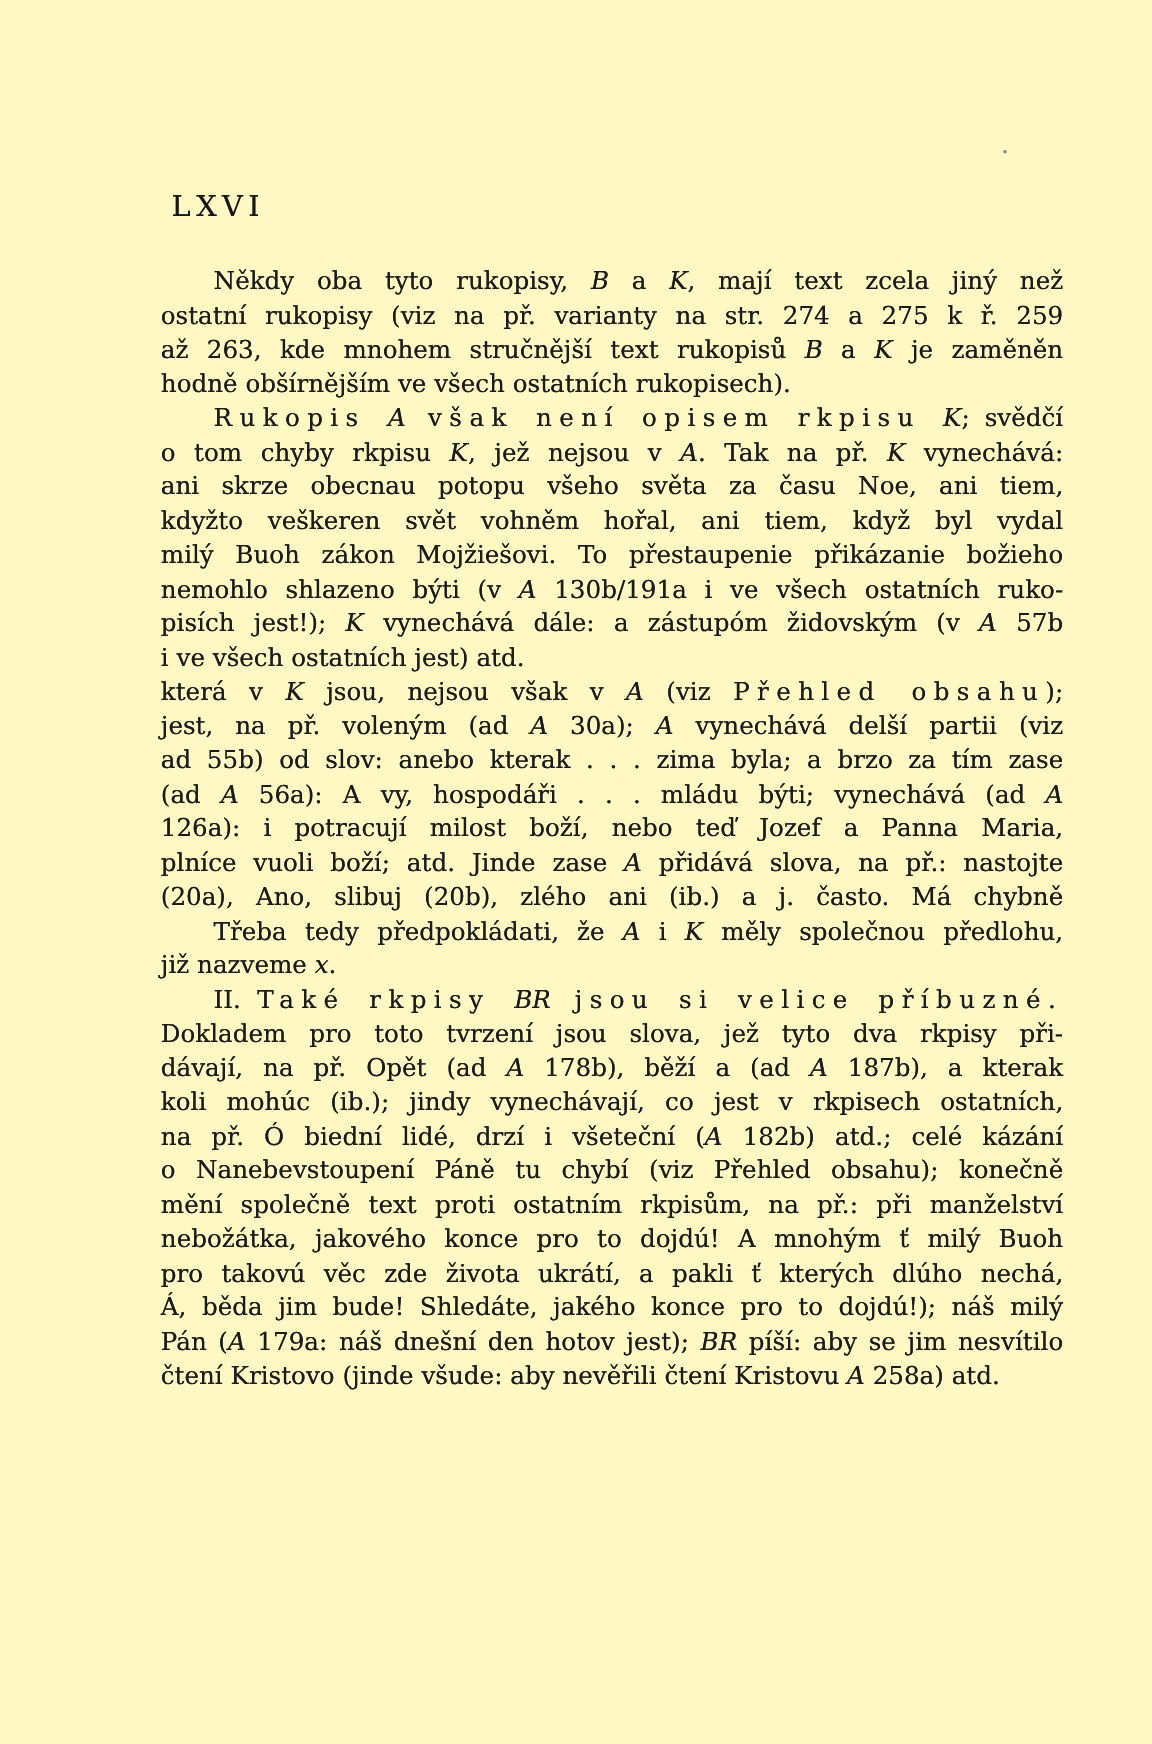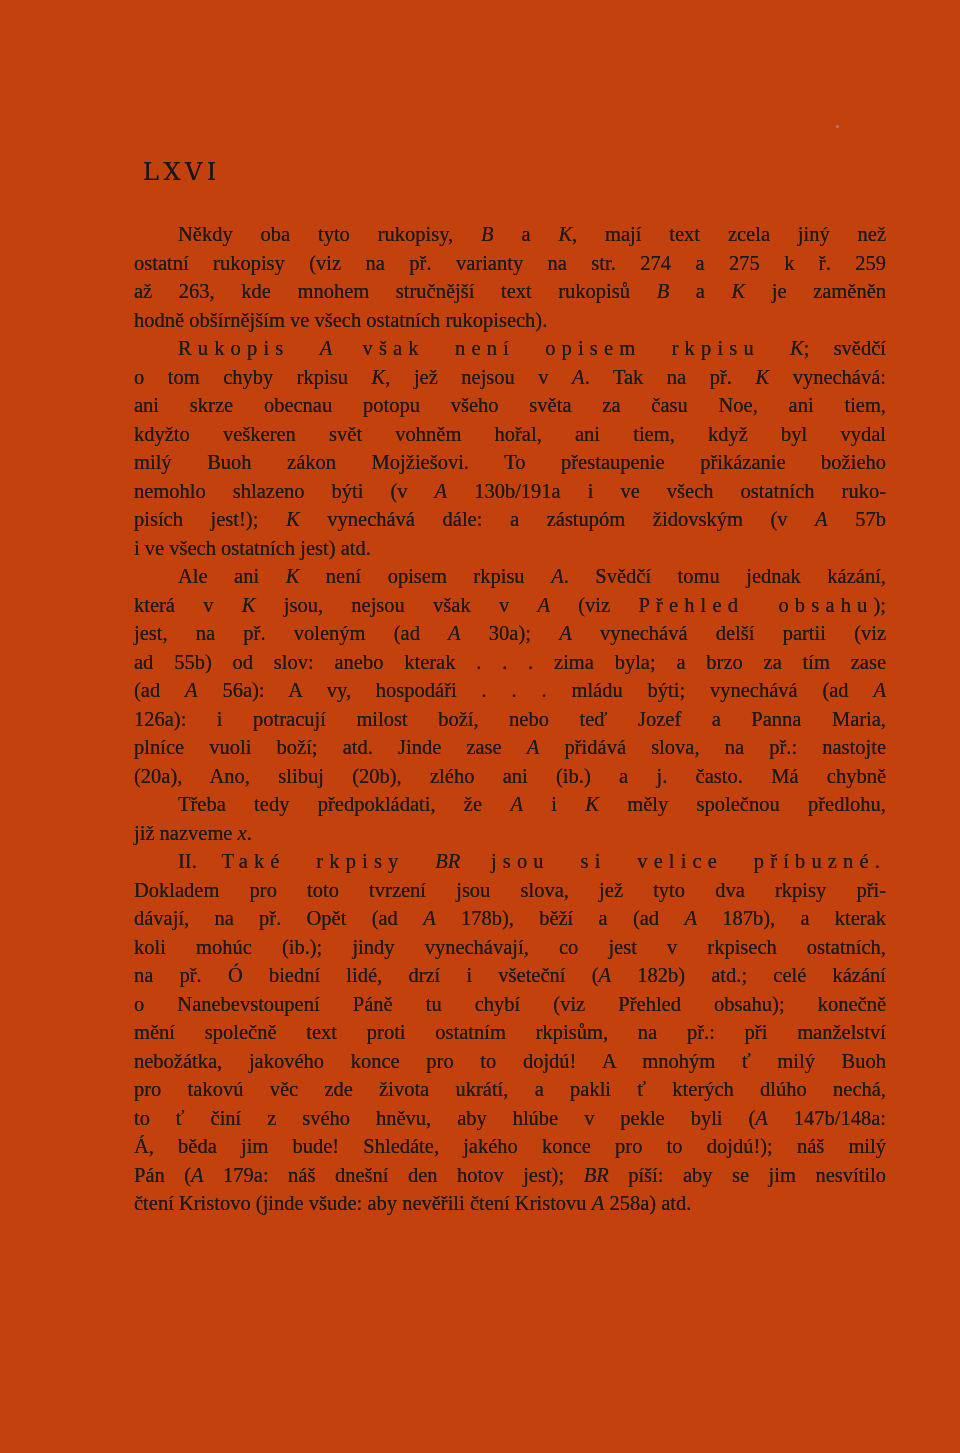--- a/index.html
+++ b/index.html
@@ -30,21 +30,20 @@
     top: 220px;
     width: 752px;
     font-size: 20.5px;
     line-height: 28.5px;
   }
   .line {
     text-align: justify;
     text-align-last: justify;
     height: 28.5px;
     white-space: normal;
-    font-family: Liberation Serif, serif;
   }
   .line.plast {
     text-align-last: left;
   }
   .line.pfirst {
     text-indent: 44px;
   }
   .it { font-style: italic; }
   .sp { letter-spacing: 0.30em; }
   .scan-speck {
@@ -53,53 +52,51 @@
     top: 125px;
     width: 3px;
     height: 3px;
     background: #8a8a88;
     border-radius: 50%;
   }
 </style>
 </head>
 <body>
 
-<div class="page" style="background: #c2410c; color: rgb(27, 27, 27);">
+<div class="page" style="background: #fef9c3; color: rgb(27, 27, 27);">
   <div class="scan-speck"></div>
   <div class="page-number">LXVI</div>
   <div class="text-block">
       <div class="line pfirst"><span>Někdy oba tyto rukopisy, </span><span class="it">B</span><span> a </span><span class="it">K</span><span>, mají text zcela jiný než</span></div>
       <div class="line"><span>ostatní rukopisy (viz na př. varianty na str. 274 a 275 k ř. 259</span></div>
       <div class="line"><span>až 263, kde mnohem stručnější text rukopisů </span><span class="it">B</span><span> a </span><span class="it">K</span><span> je zaměněn</span></div>
       <div class="line plast"><span>hodně obšírnějším ve všech ostatních rukopisech).</span></div>
       <div class="line pfirst"><span class="sp">Rukopis </span><span class="it">A</span><span class="sp"> však není opisem rkpisu </span><span class="it">K</span><span>; svědčí</span></div>
       <div class="line"><span>o tom chyby rkpisu </span><span class="it">K</span><span>, jež nejsou v </span><span class="it">A</span><span>. Tak na př. </span><span class="it">K</span><span> vynechává:</span></div>
       <div class="line"><span>ani skrze obecnau potopu všeho světa za času Noe, ani tiem,</span></div>
       <div class="line"><span>kdyžto veškeren svět vohněm hořal, ani tiem, když byl vydal</span></div>
       <div class="line"><span>milý Buoh zákon Mojžiešovi. To přestaupenie přikázanie božieho</span></div>
       <div class="line"><span>nemohlo shlazeno býti (v </span><span class="it">A</span><span> 130b/191a i ve všech ostatních ruko-</span></div>
       <div class="line"><span>pisích jest!); </span><span class="it">K</span><span> vynechává dále: a zástupóm židovským (v </span><span class="it">A</span><span> 57b</span></div>
       <div class="line plast"><span>i ve všech ostatních jest) atd.</span></div>
-      <div class="line pfirst"><span>Ale ani </span><span class="it">K</span><span> není opisem rkpisu </span><span class="it">A</span><span>. Svědčí tomu jednak kázání,</span></div>
       <div class="line"><span>která v </span><span class="it">K</span><span> jsou, nejsou však v </span><span class="it">A</span><span> (viz </span><span class="sp">Přehled obsahu</span><span>);</span></div>
       <div class="line"><span>jest, na př. voleným (ad </span><span class="it">A</span><span> 30a); </span><span class="it">A</span><span> vynechává delší partii (viz</span></div>
       <div class="line"><span>ad 55b) od slov: anebo kterak . . . zima byla; a brzo za tím zase</span></div>
       <div class="line"><span>(ad </span><span class="it">A</span><span> 56a): A vy, hospodáři . . . mládu býti; vynechává (ad </span><span class="it">A</span></div>
       <div class="line"><span>126a): i potracují milost boží, nebo teď Jozef a Panna Maria,</span></div>
       <div class="line"><span>plníce vuoli boží; atd. Jinde zase </span><span class="it">A</span><span> přidává slova, na př.: nastojte</span></div>
       <div class="line"><span>(20a), Ano, slibuj (20b), zlého ani (ib.) a j. často. Má chybně</span></div>
       <div class="line pfirst"><span>Třeba tedy předpokládati, že </span><span class="it">A</span><span> i </span><span class="it">K</span><span> měly společnou předlohu,</span></div>
       <div class="line plast"><span>již nazveme </span><span class="it">x</span><span>.</span></div>
       <div class="line pfirst"><span>II. </span><span class="sp">Také rkpisy </span><span class="it">BR</span><span class="sp"> jsou si velice příbuzné.</span></div>
       <div class="line"><span>Dokladem pro toto tvrzení jsou slova, jež tyto dva rkpisy při-</span></div>
       <div class="line"><span>dávají, na př. Opět (ad </span><span class="it">A</span><span> 178b), běží a (ad </span><span class="it">A</span><span> 187b), a kterak</span></div>
       <div class="line"><span>koli mohúc (ib.); jindy vynechávají, co jest v rkpisech ostatních,</span></div>
       <div class="line"><span>na př. Ó biední lidé, drzí i všeteční (</span><span class="it">A</span><span> 182b) atd.; celé kázání</span></div>
       <div class="line"><span>o Nanebevstoupení Páně tu chybí (viz Přehled obsahu); konečně</span></div>
       <div class="line"><span>mění společně text proti ostatním rkpisům, na př.: při manželství</span></div>
       <div class="line"><span>nebožátka, jakového konce pro to dojdú! A mnohým ť milý Buoh</span></div>
       <div class="line"><span>pro takovú věc zde života ukrátí, a pakli ť kterých dlúho nechá,</span></div>
-      <div class="line"><span>to ť činí z svého hněvu, aby hlúbe v pekle byli (</span><span class="it">A</span><span> 147b/148a:</span></div>
       <div class="line"><span>Á, běda jim bude! Shledáte, jakého konce pro to dojdú!); náš milý</span></div>
       <div class="line"><span>Pán (</span><span class="it">A</span><span> 179a: náš dnešní den hotov jest); </span><span class="it">BR</span><span> píší: aby se jim nesvítilo</span></div>
       <div class="line plast"><span>čtení Kristovo (jinde všude: aby nevěřili čtení Kristovu </span><span class="it">A</span><span> 258a) atd.</span></div>
     </div>
 </div>
 
 </body></html>

